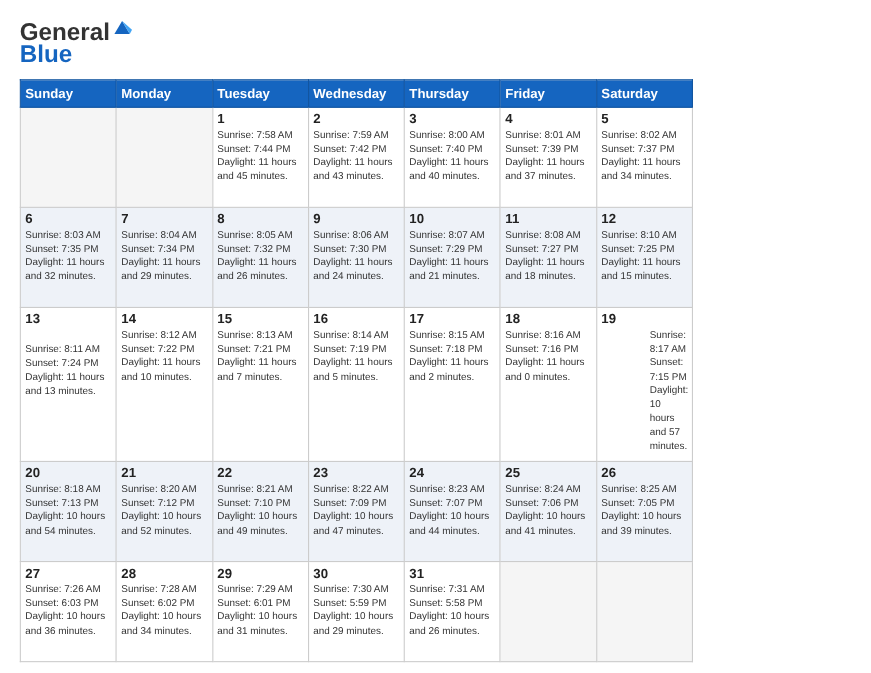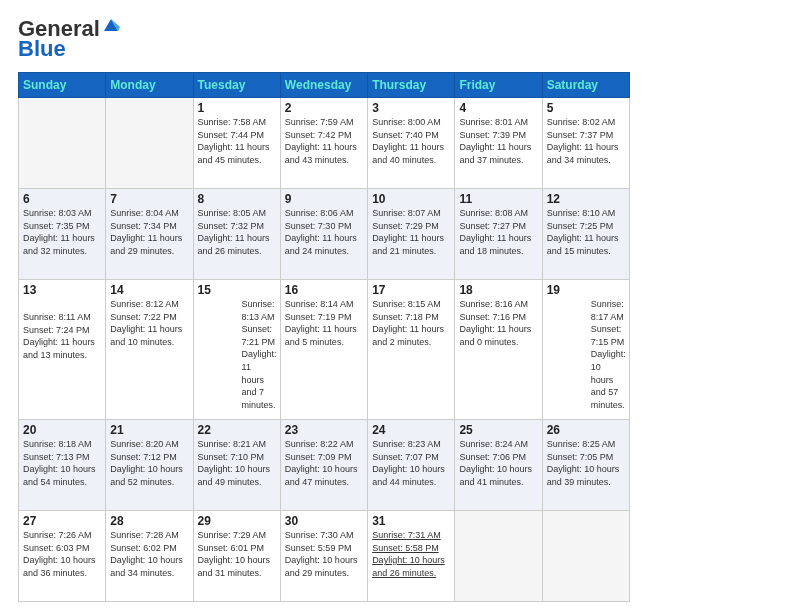--- a/index.html
+++ b/index.html
@@ -47,21 +47,21 @@
     }
     .calendar {
       flex: 1;
       border: 1px solid #ccc;
       border-collapse: collapse;
       width: 100%;
       table-layout: fixed;
     }
     .calendar th {
       background: #1565c0;
-      color: #5eead4;
+      color: #ffffff;
       font-size: 12px;
       font-weight: bold;
       padding: 5px 4px;
       text-align: left;
       border: 1px solid #1255a0;
     }
     .calendar td {
       border: 1px solid #ccc;
       vertical-align: top;
       padding: 3px 4px;
@@ -211,21 +211,21 @@
 Daylight: 11 hours and 13 minutes.</div>
           </td>
           <td>
             <span class="day-num">14</span>
             <div class="day-info" style="white-space: pre-line;">Sunrise: 8:12 AM
 Sunset: 7:22 PM
 Daylight: 11 hours and 10 minutes.</div>
           </td>
           <td>
             <span class="day-num">15</span>
-            <div class="day-info" style="white-space: pre-line; margin-left: 44px;">Sunrise: 8:13 AM
+            <div class="day-info" style="white-space: pre-line;">Sunrise: 8:13 AM
 Sunset: 7:21 PM
 Daylight: 11 hours and 7 minutes.</div>
           </td>
           <td>
             <span class="day-num">16</span>
             <div class="day-info" style="white-space: pre-line;">Sunrise: 8:14 AM
 Sunset: 7:19 PM
 Daylight: 11 hours and 5 minutes.</div>
           </td>
           <td>
@@ -311,21 +311,21 @@
 Daylight: 10 hours and 31 minutes.</div>
           </td>
           <td>
             <span class="day-num">30</span>
             <div class="day-info" style="white-space: pre-line;">Sunrise: 7:30 AM
 Sunset: 5:59 PM
 Daylight: 10 hours and 29 minutes.</div>
           </td>
           <td>
             <span class="day-num">31</span>
-            <div class="day-info" style="white-space: pre-line; text-decoration: underline;">Sunrise: 7:31 AM
+            <div class="day-info" style="white-space: pre-line;">Sunrise: 7:31 AM
 Sunset: 5:58 PM
 Daylight: 10 hours and 26 minutes.</div>
           </td>
           <td class="empty"></td>
           <td class="empty"></td>
         </tr>
       </tbody>
   </table>
 </div>
 

